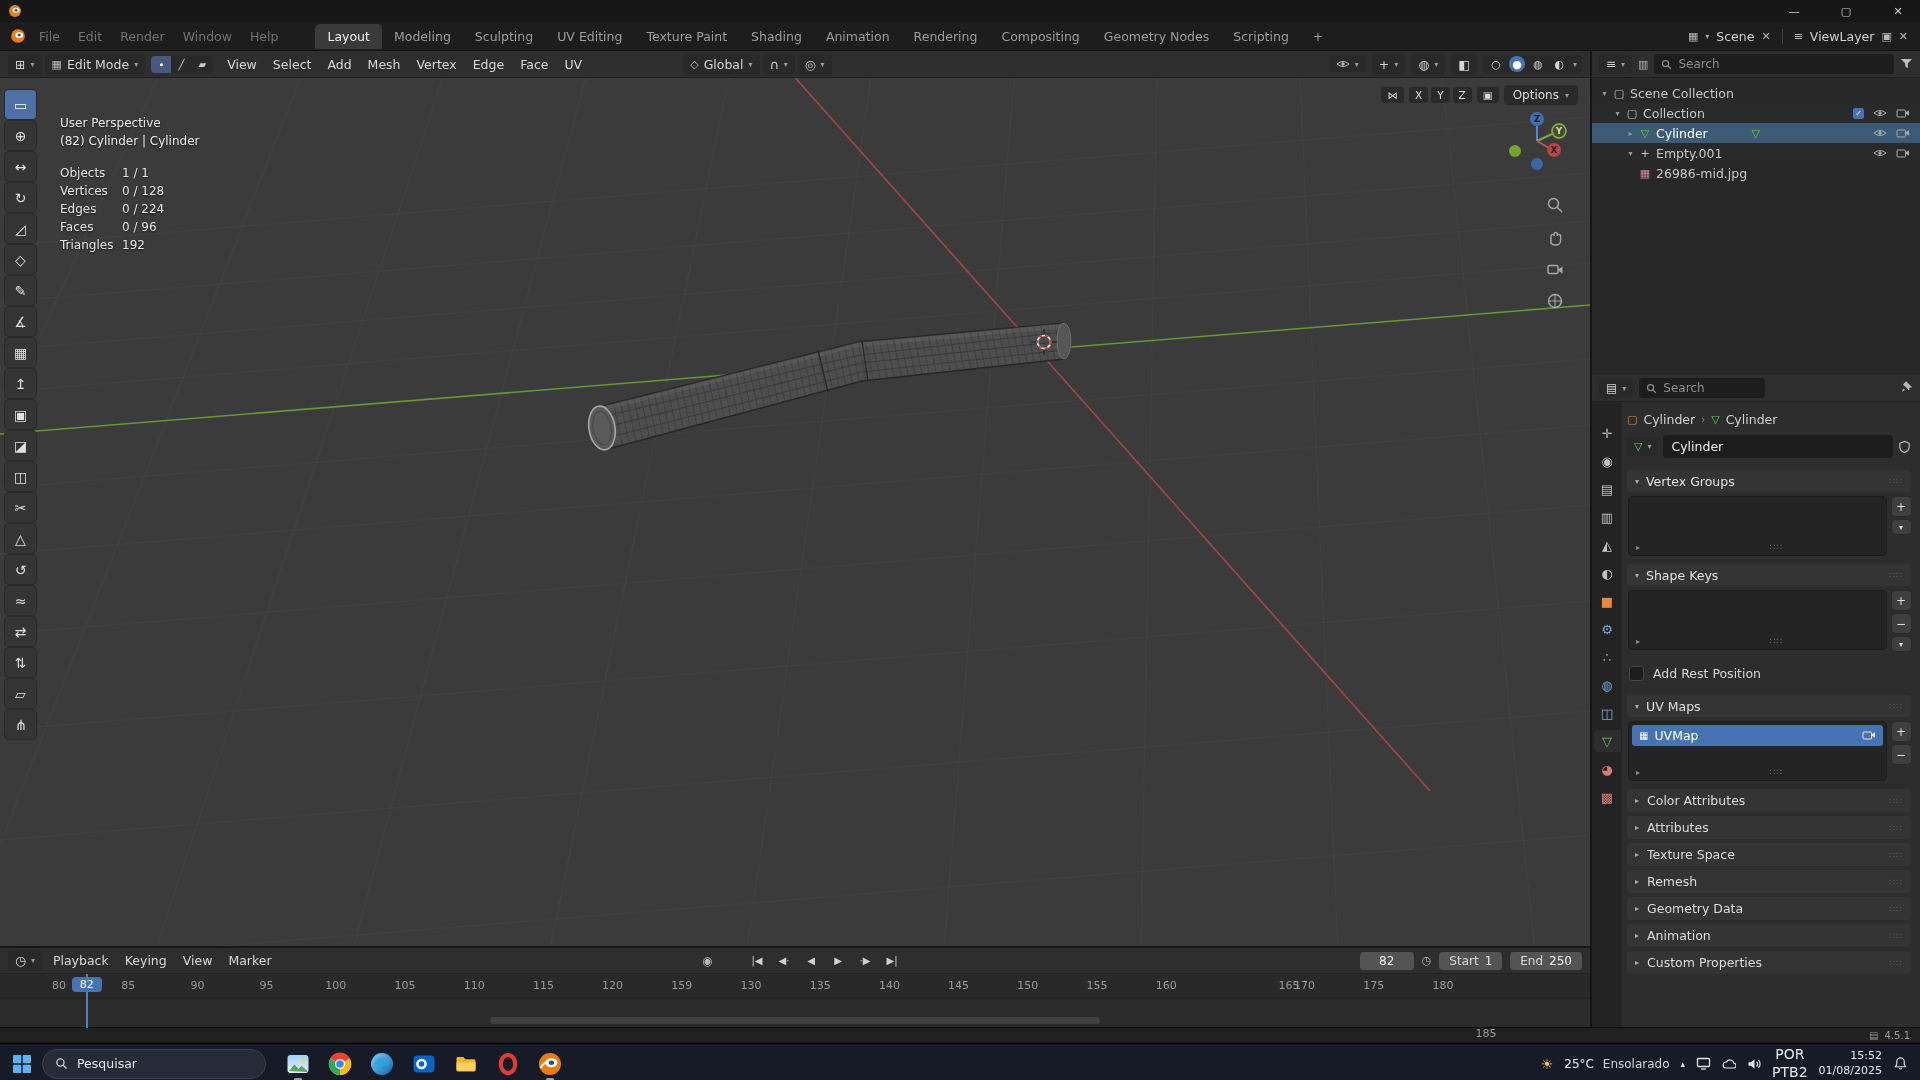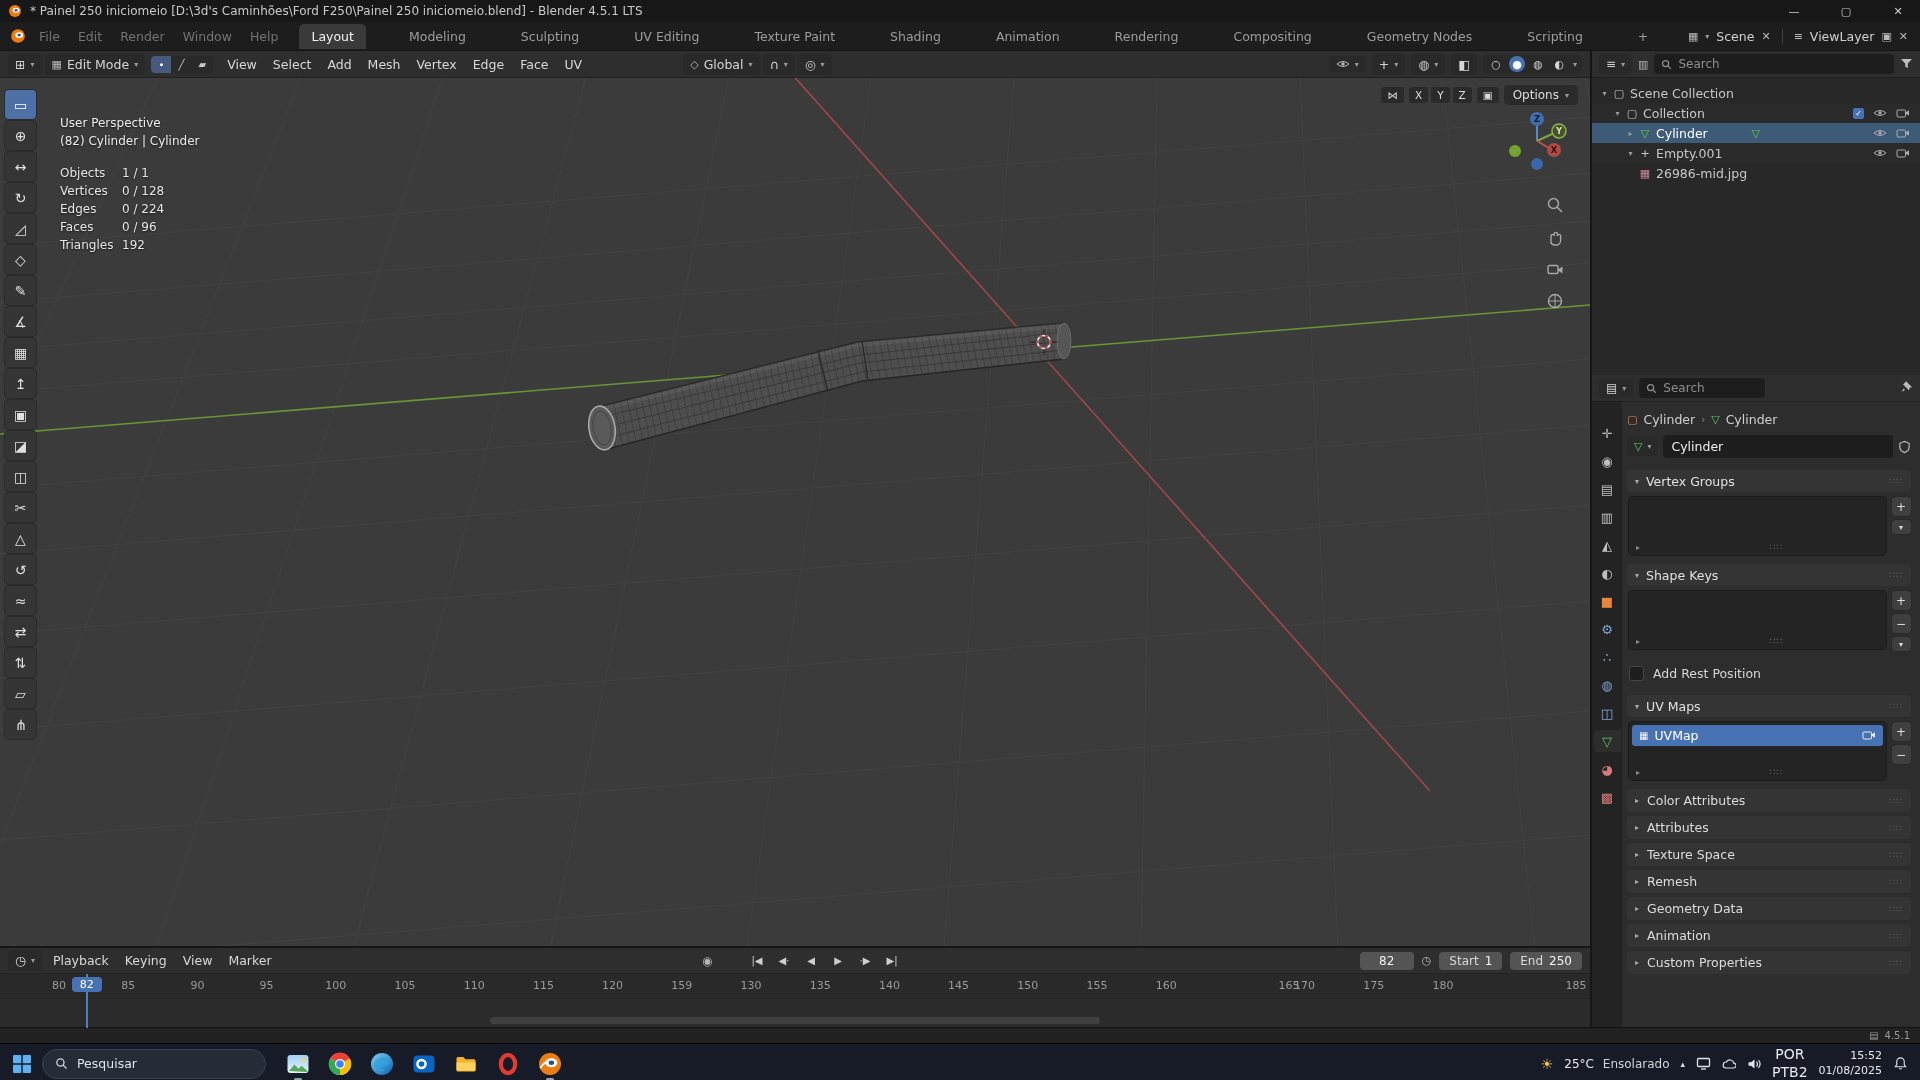--- a/index.html
+++ b/index.html
@@ -5,21 +5,21 @@
   html,body{margin:0;padding:0;background:#000;}
   .screen{position:relative;width:1920px;height:1080px;background:#1d1d1d;overflow:hidden;
           font-family:"DejaVu Sans",sans-serif;color:#d5d5d5;-webkit-user-select:none;user-select:none;}
   
   .titlebar{height:22px;background:#171717;display:flex;align-items:center;gap:8px;padding-left:8px;font-size:12px;color:#c9c9c9;}
   .tb-spacer{flex:1}
   .win-btn{width:44px;height:22px;display:flex;align-items:center;justify-content:center;font-size:11px;color:#cfcfcf;}
   
   .topbar{height:28px;background:#1d1d1d;display:flex;align-items:center;padding:0 6px;border-bottom:1px solid #141414;}
   .menu-item{padding:3px 9px;font-size:12.5px;color:#737373;border-radius:4px;}
-  .ws-wrap{display:flex;align-items:center;margin-left:12px;gap:31px;}
+  .ws-wrap{display:flex;align-items:center;margin-left:28px;}
   .ws-tab{padding:5px 12px;font-size:12.5px;color:#9c9c9c;border-radius:5px 5px 0 0;}
   .ws-tab.active{background:#3a3a3a;color:#f2f2f2;}
   .tb-right{margin-left:auto;display:flex;align-items:center;gap:7px;padding-right:6px;font-size:12.5px;color:#d0d0d0;}
   .mini-ico{font-size:11px;color:#b8b8b8;}
   .dd-arrow{font-size:8px;color:#9a9a9a;}
   
   .content{display:flex;height:976px;}
   .left-col{flex:1;min-width:0;display:flex;flex-direction:column;}
   .vp-header{height:26px;background:#2e2e2e;display:flex;align-items:center;gap:3px;padding:0 8px;font-size:12.5px;border-bottom:1px solid #202020;position:relative;}
   .pill{display:flex;align-items:center;gap:5px;background:#292929;border-radius:4px;padding:3px 7px;}
@@ -129,21 +129,20 @@
 <body>
 
 <div class="screen">
 
   <div class="titlebar">
     <svg width="14" height="14" viewBox="0 0 14 14">
       <circle cx="7" cy="7" r="6" fill="#eb7d13"></circle>
         <ellipse cx="8" cy="6.2" rx="3.4" ry="2.5" fill="#fff"></ellipse>
         <ellipse cx="8" cy="6.2" rx="1.5" ry="1.2" fill="#2a4f86"></ellipse>
     </svg>
-    <span>* Painel 250 iniciomeio [D:\3d's Caminhões\Ford F250\Painel 250 iniciomeio.blend] - Blender 4.5.1 LTS</span>
     <span class="tb-spacer"></span>
     <span class="win-btn">—</span>
     <span class="win-btn">▢</span>
     <span class="win-btn">✕</span>
   </div>
 
   <div class="topbar">
     <svg width="16" height="16" viewBox="0 0 14 14" style="margin:0 4px">
       <circle cx="7" cy="7" r="6" fill="#eb7d13"></circle>
         <ellipse cx="8" cy="6.2" rx="3.4" ry="2.5" fill="#fff"></ellipse>
@@ -476,21 +475,21 @@
             <span class="tick" style="left: 820.2px;">135</span>
             <span class="tick" style="left: 889.4px;">140</span>
             <span class="tick" style="left: 958.6px;">145</span>
             <span class="tick" style="left: 1027.8px;">150</span>
             <span class="tick" style="left: 1097px;">155</span>
             <span class="tick" style="left: 1166.2px;">160</span>
             <span class="tick" style="left: 1289px;">165</span>
             <span class="tick" style="left: 1304.6px;">170</span>
             <span class="tick" style="left: 1373.8px;">175</span>
             <span class="tick" style="left: 1443px;">180</span>
-            <span class="tick" style="left: 1576px;">185</span>
+            <span class="tick" style="left: 1486px; margin-top: 48px;">185</span>
           </div>
         <div class="tl-tracks">
           <span class="hscroll"></span>
         </div>
       </div>
     </div>
 
     <div class="right-col">
 
       <div class="ed-header">

